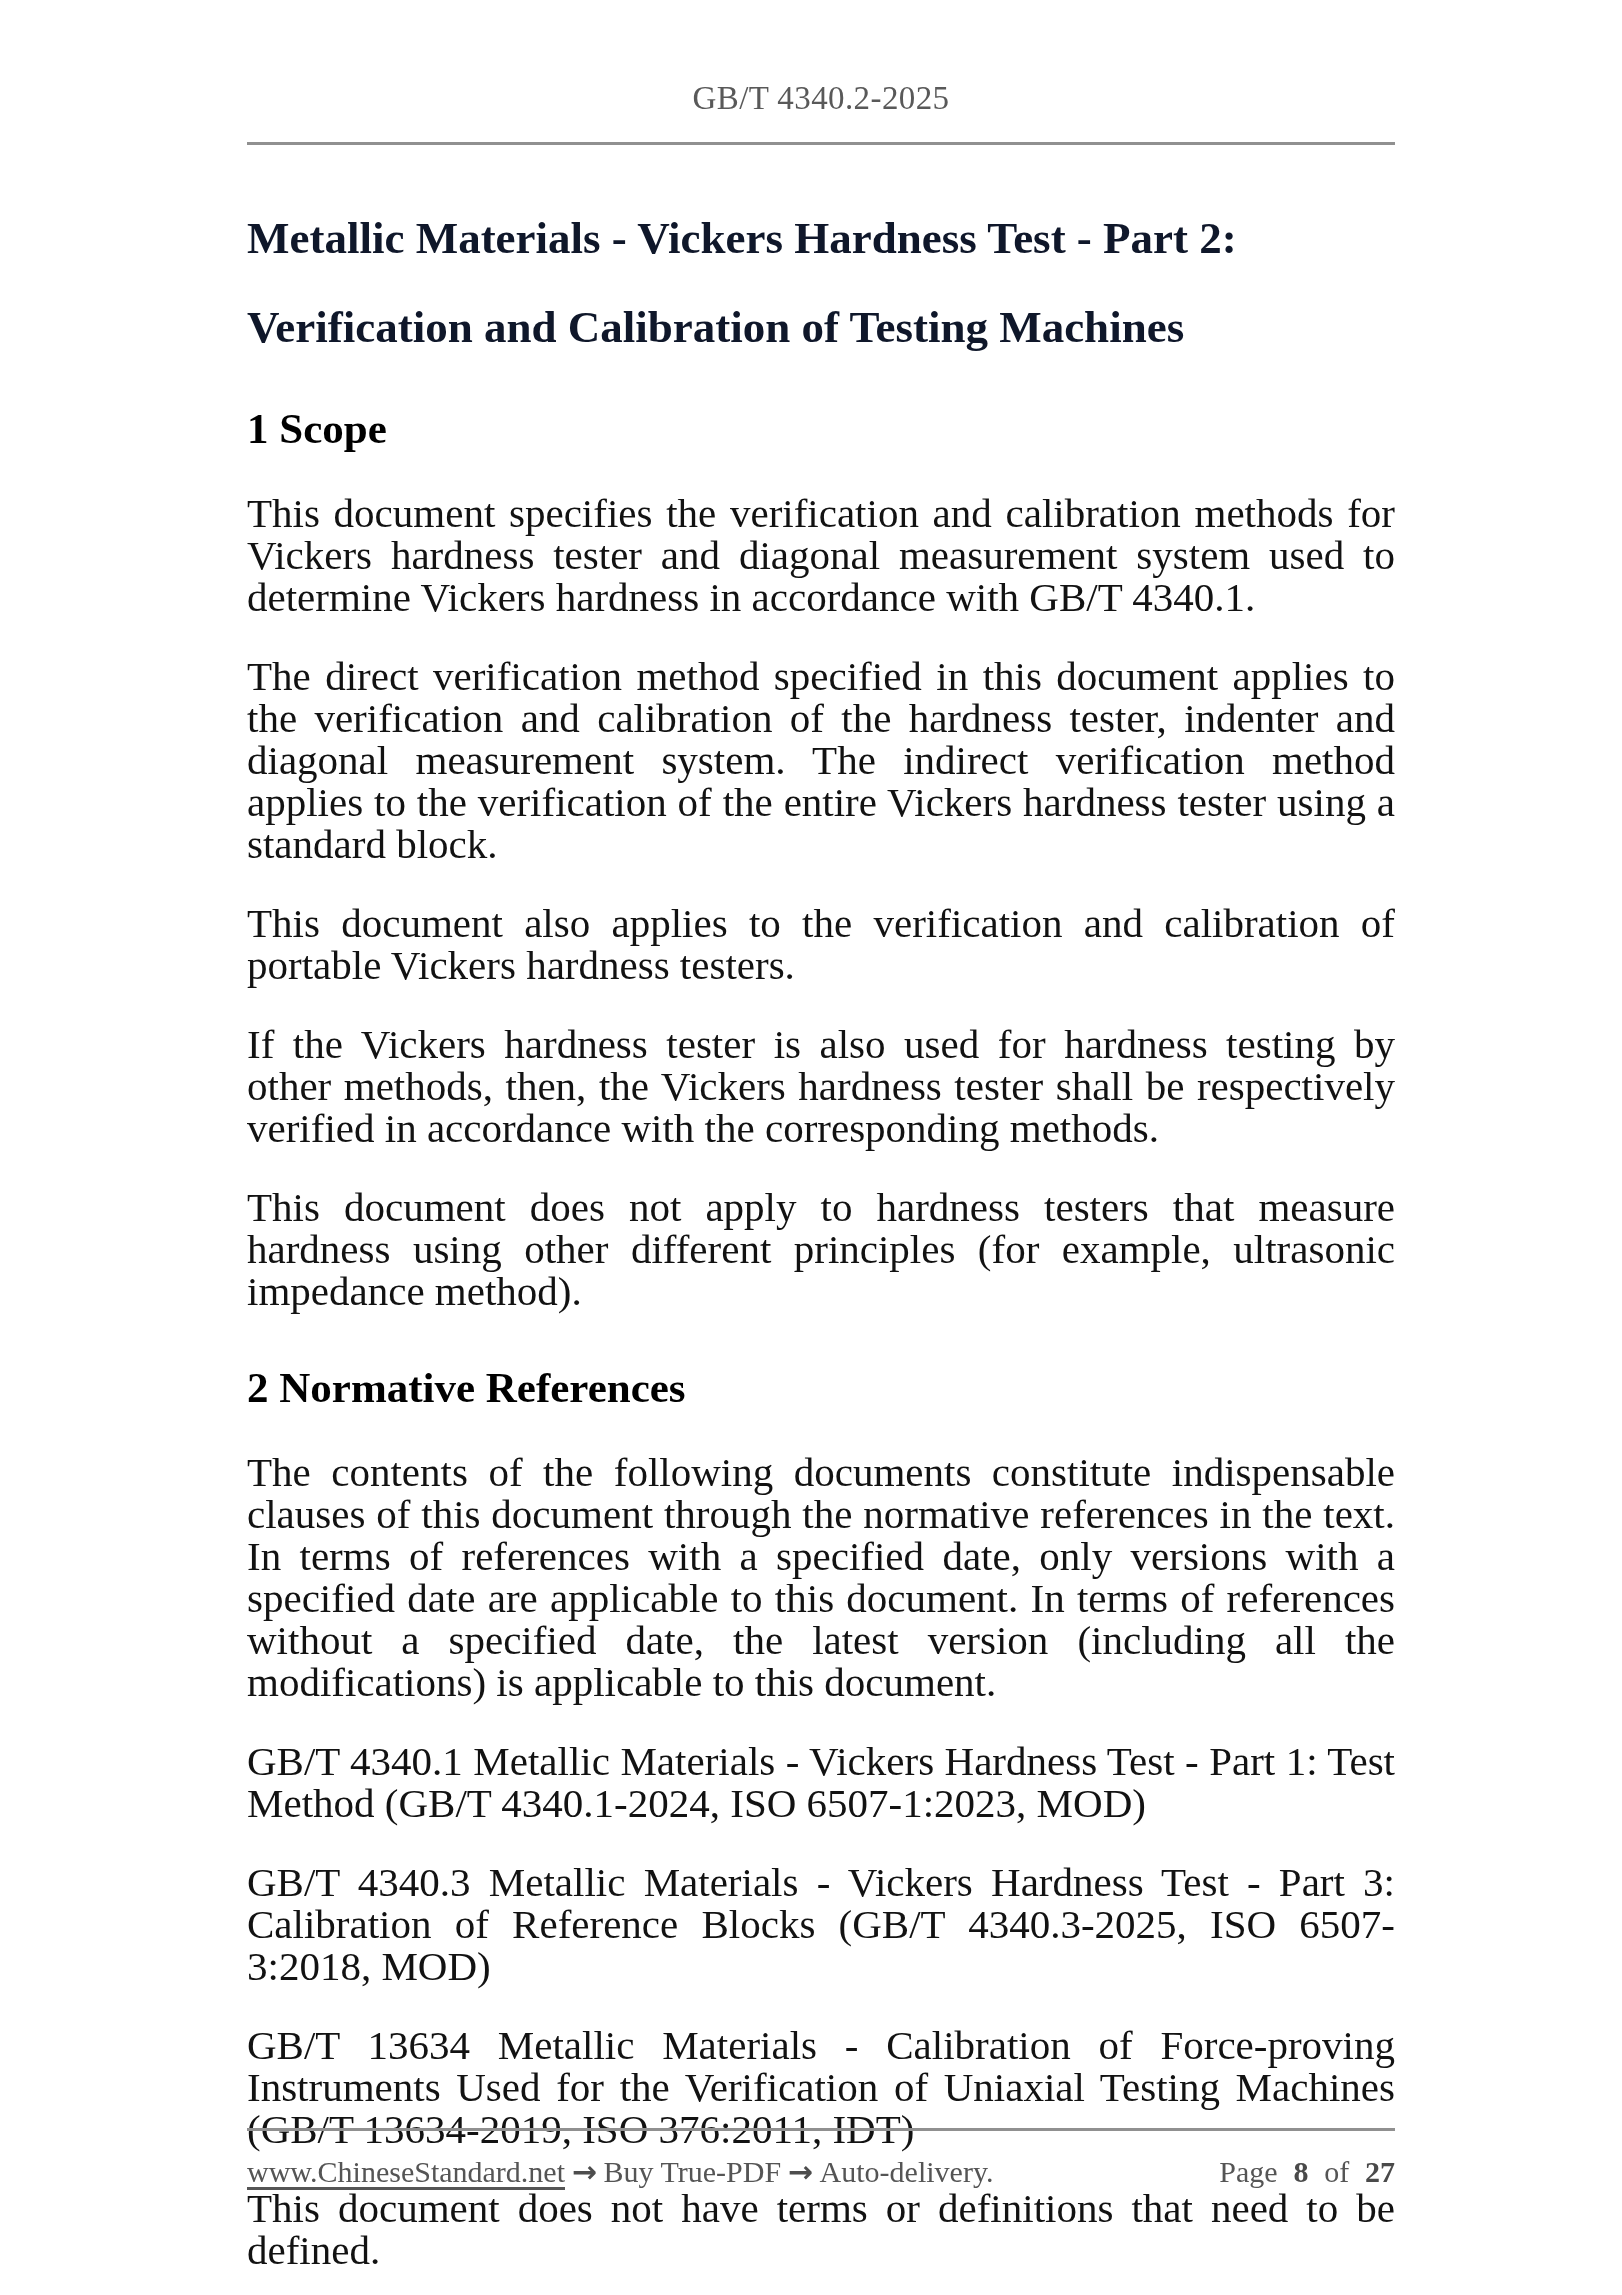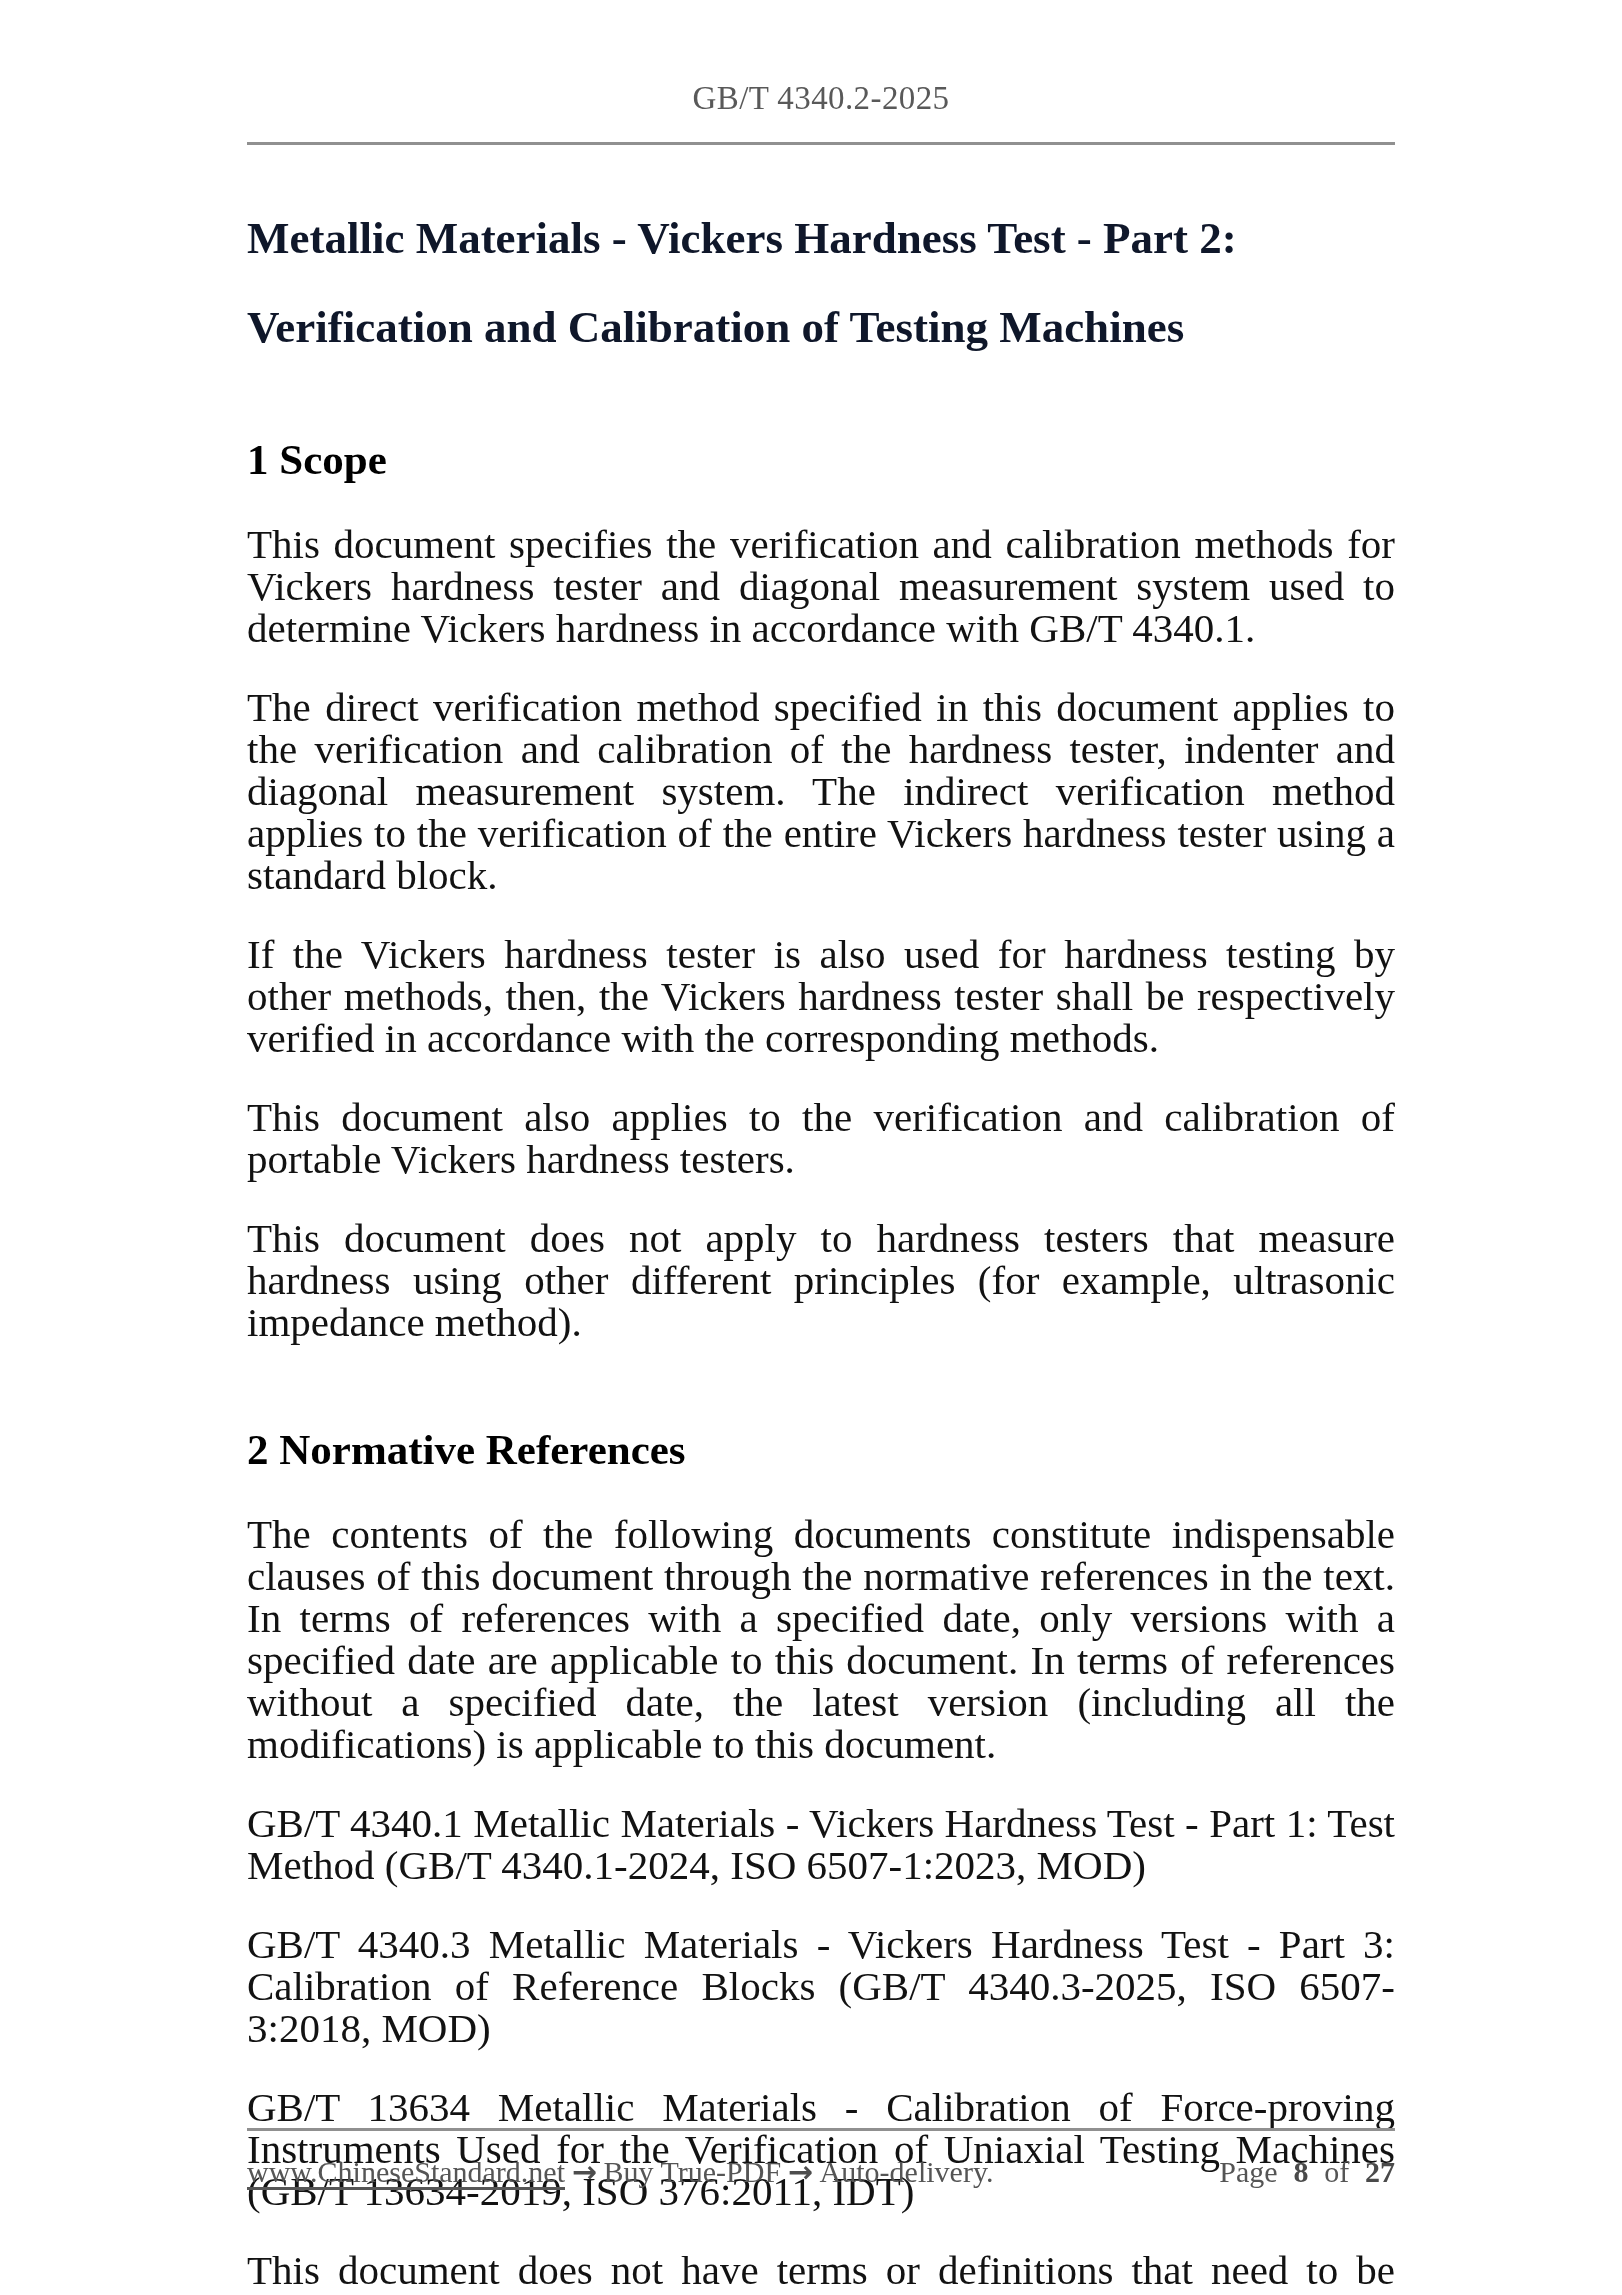--- a/index.html
+++ b/index.html
@@ -36,21 +36,21 @@
   .doc-title {
     margin-top: 67px;
     text-align: left;
     font-weight: bold;
     font-size: 45px;
     color: #0f172a;
   }
   .title-line { line-height: 52px; }
   .title-line + .title-line { margin-top: 37px; }
   h2.section-heading {
-    margin-top: 81px;
+    margin-top: 50px;
     font-size: 43px;
     line-height: 52px;
     font-weight: bold;
     color: #000000;
     text-align: left;
   }
   p.body-par {
     margin-top: 37px;
     font-size: 41px;
     line-height: 42px;
@@ -102,22 +102,22 @@
 
   <div class="doc-title">
     <div class="title-line">Metallic Materials - Vickers Hardness Test - Part 2:</div>
     <div class="title-line">Verification and Calibration of Testing Machines</div>
   </div>
 
   <h2 class="section-heading">1 Scope</h2>
 
   <p class="body-par">This document specifies the verification and calibration methods for Vickers hardness tester and diagonal measurement system used to determine Vickers hardness in accordance with GB/T 4340.1.</p>
   <p class="body-par">The direct verification method specified in this document applies to the verification and calibration of the hardness tester, indenter and diagonal measurement system. The indirect verification method applies to the verification of the entire Vickers hardness tester using a standard block.</p>
+  <p class="body-par">This document also applies to the verification and calibration of portable Vickers hardness testers.</p>
   <p class="body-par">If the Vickers hardness tester is also used for hardness testing by other methods, then, the Vickers hardness tester shall be respectively verified in accordance with the corresponding methods.</p>
-  <p class="body-par">This document also applies to the verification and calibration of portable Vickers hardness testers.</p>
   <p class="body-par">This document does not apply to hardness testers that measure hardness using other different principles (for example, ultrasonic impedance method).</p>
 
   <h2 class="section-heading">2 Normative References</h2>
 
   <p class="body-par">The contents of the following documents constitute indispensable clauses of this document through the normative references in the text. In terms of references with a specified date, only versions with a specified date are applicable to this document. In terms of references without a specified date, the latest version (including all the modifications) is applicable to this document.</p>
   <p class="body-par">GB/T 4340.1 Metallic Materials - Vickers Hardness Test - Part 1: Test Method (GB/T 4340.1-2024, ISO 6507-1:2023, MOD)</p>
   <p class="body-par">GB/T 4340.3 Metallic Materials - Vickers Hardness Test - Part 3: Calibration of Reference Blocks (GB/T 4340.3-2025, ISO 6507-3:2018, MOD)</p>
   <p class="body-par">GB/T 13634 Metallic Materials - Calibration of Force-proving Instruments Used for the Verification of Uniaxial Testing Machines (GB/T 13634-2019, ISO 376:2011, IDT)</p>
 
 

